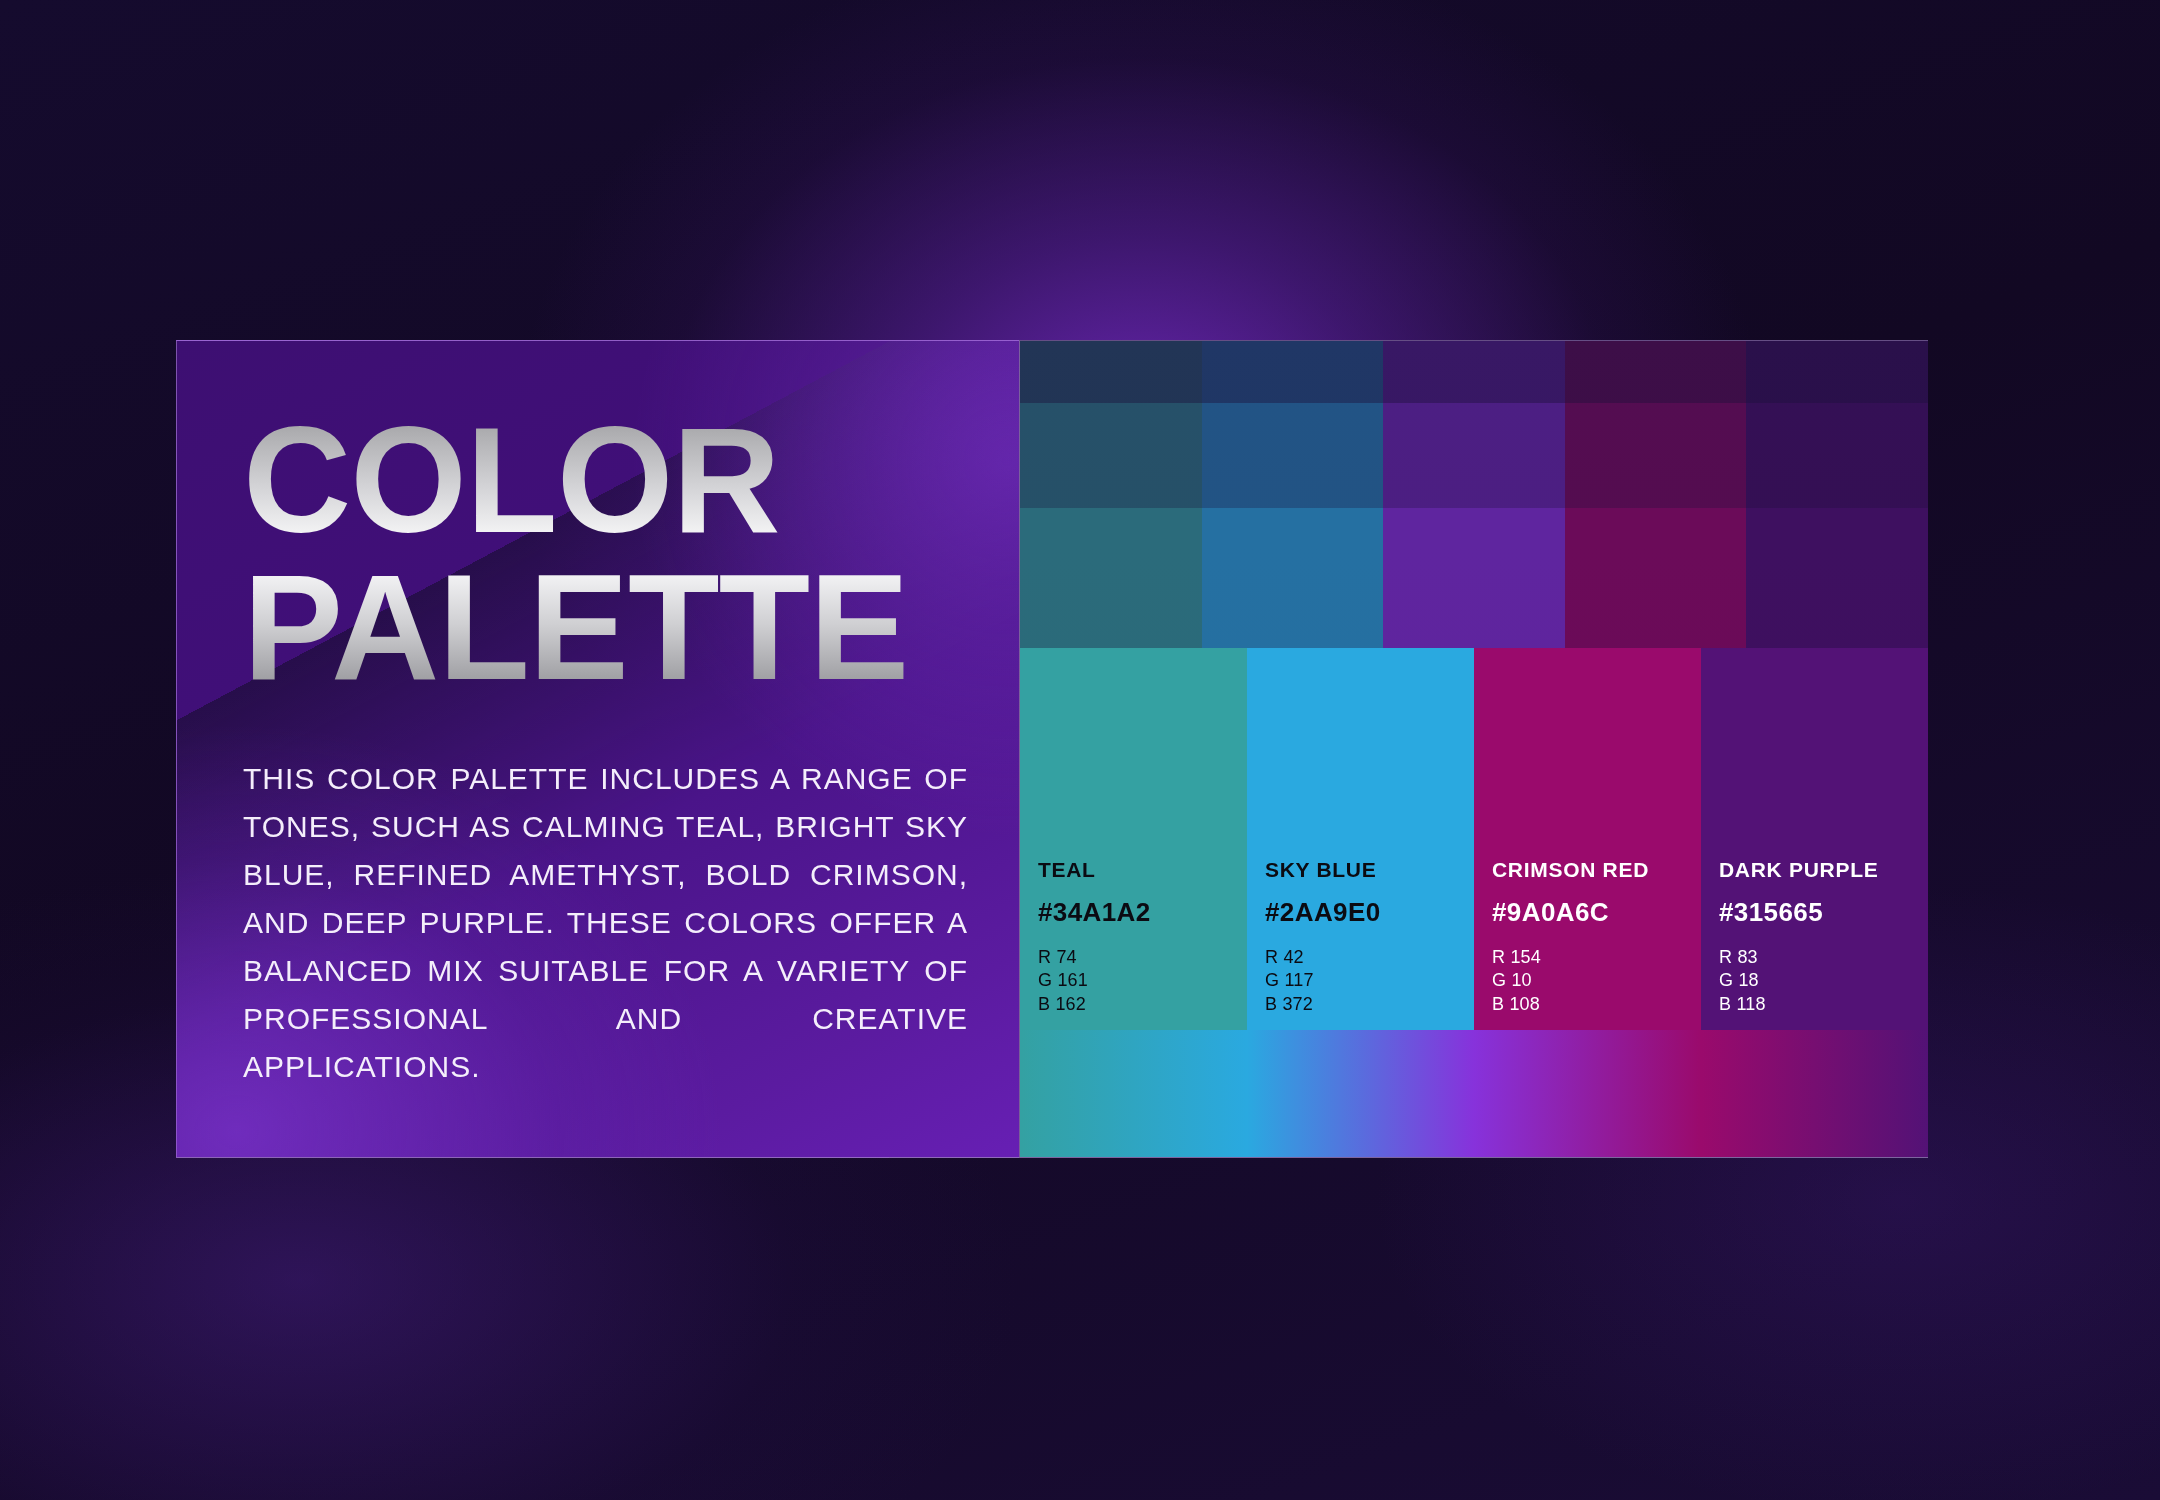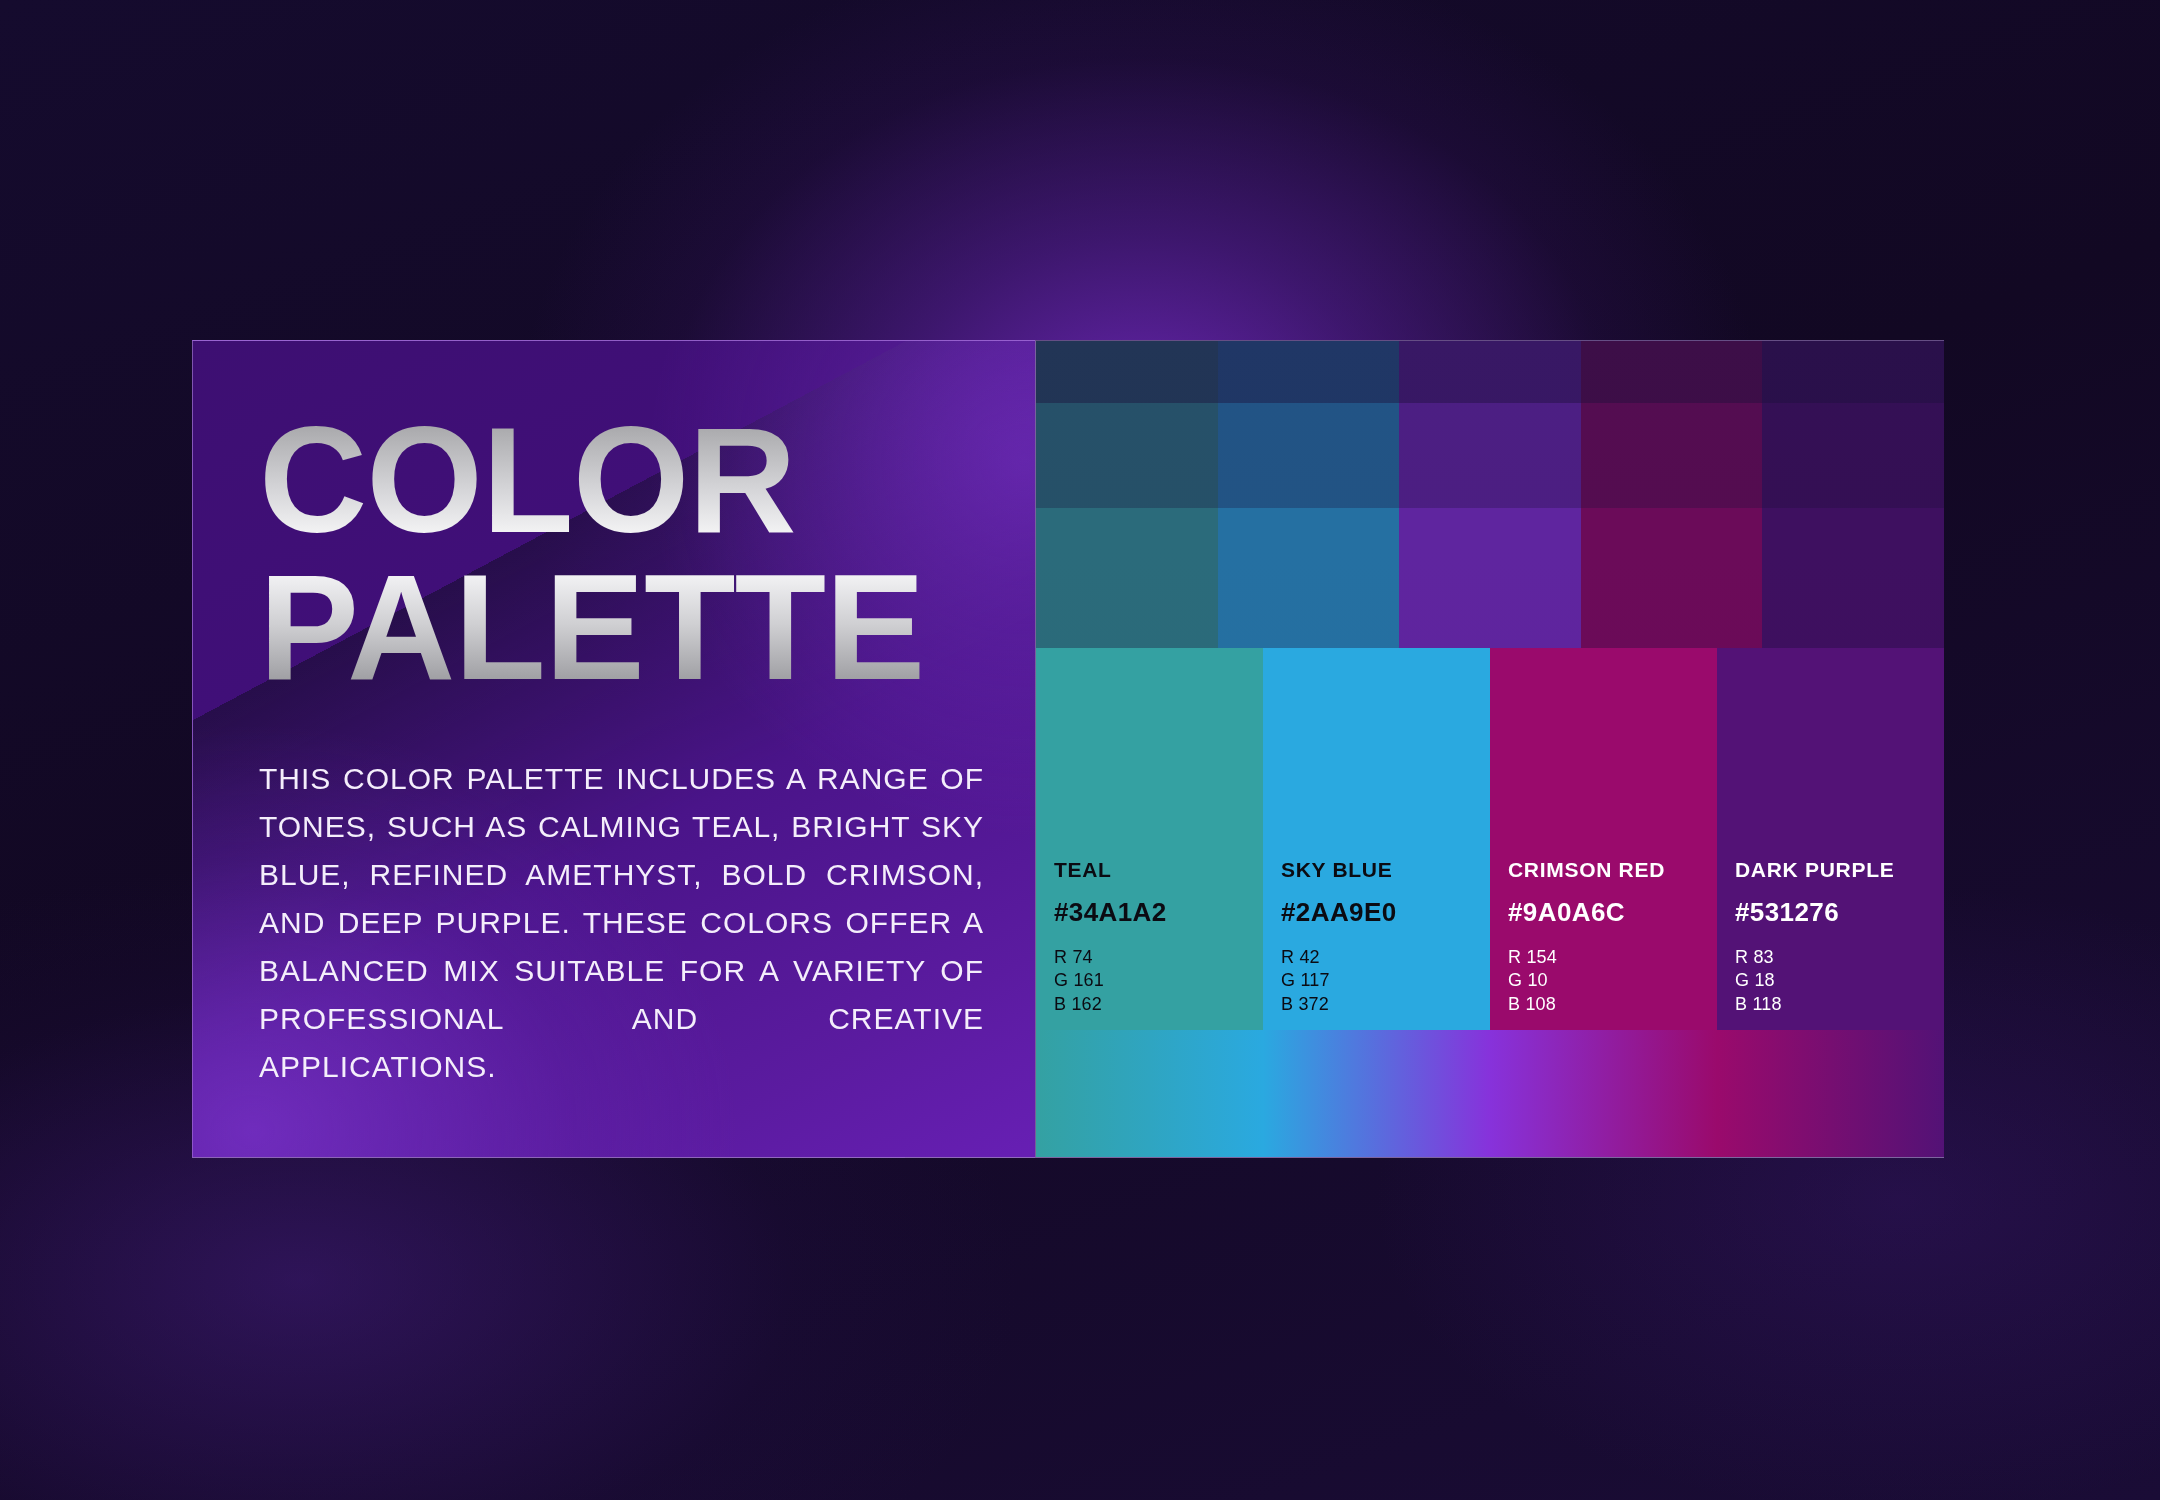--- a/index.html
+++ b/index.html
@@ -18,21 +18,21 @@
     background:
       radial-gradient(ellipse 760px 600px at 1140px 430px, rgba(116,42,196,0.88) 0%, rgba(96,34,168,0.55) 32%, rgba(58,20,104,0.22) 62%, rgba(21,10,46,0) 82%),
       radial-gradient(ellipse 900px 520px at 300px 1280px, rgba(86,36,160,0.40) 0%, rgba(40,16,82,0.14) 55%, rgba(19,10,41,0) 80%),
       radial-gradient(ellipse 700px 420px at 1900px 1200px, rgba(70,28,132,0.30) 0%, rgba(19,10,41,0) 75%),
       linear-gradient(160deg, #150b2e 0%, #120823 45%, #1a0c36 100%);
   }
 
   
   #card {
     position:absolute;
-    left:192px; top:340px;
+    left:176px; top:340px;
     width:1752px; height:818px;
     display:flex;
   }
 
   
   #left-panel {
     position:relative;
     width:843px; height:100%;
     background:
       radial-gradient(ellipse 620px 520px at 60px 790px, rgba(138,62,225,0.55) 0%, rgba(110,45,190,0.18) 52%, rgba(0,0,0,0) 78%),
@@ -214,21 +214,21 @@
               <div class="sw-rgb on-dark">
                 <div>R 154</div>
                 <div>G 10</div>
                 <div>B 108</div>
               </div>
             </div>
           </div>
           <div class="swatch" style="background: rgb(83, 18, 118);">
             <div class="swatch-text">
               <div class="sw-name on-dark">DARK PURPLE</div>
-              <div class="sw-hex on-dark">#531276</div>
+              <div class="sw-hex on-dark">#315665</div>
               <div class="sw-rgb on-dark">
                 <div>R 83</div>
                 <div>G 18</div>
                 <div>B 118</div>
               </div>
             </div>
           </div>
         </div>
 
       <div id="blend-strip" style="background: linear-gradient(90deg, rgb(52, 161, 162) 0%, rgb(42, 169, 224) 25%, rgb(135, 50, 219) 50%, rgb(154, 10, 108) 75%, rgb(83, 18, 118) 100%);"></div>

